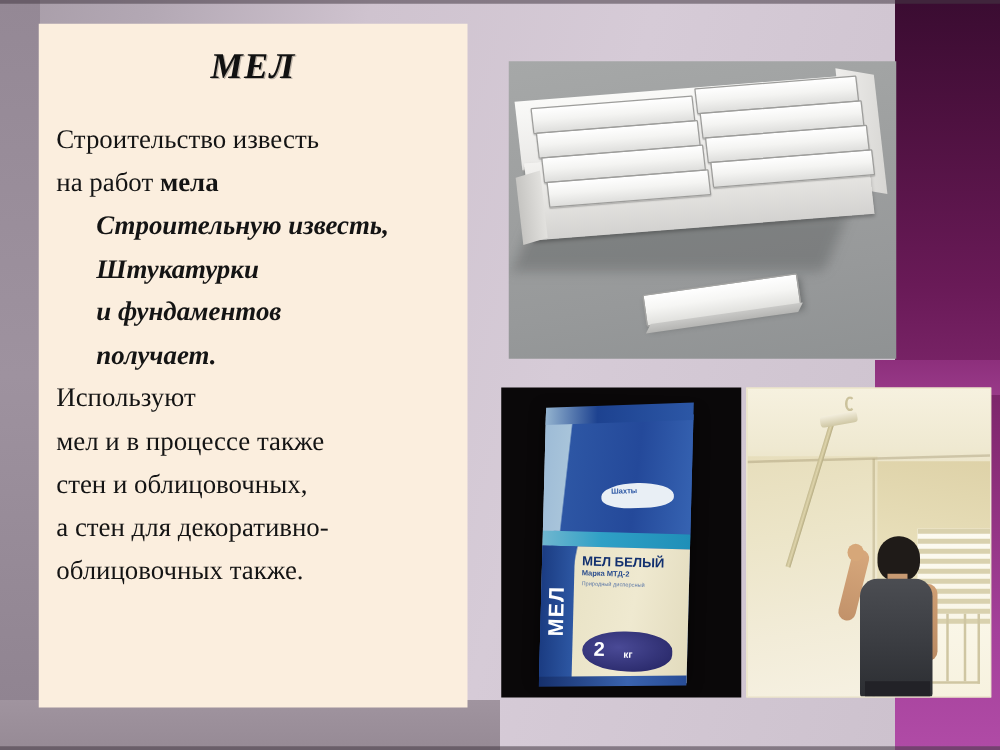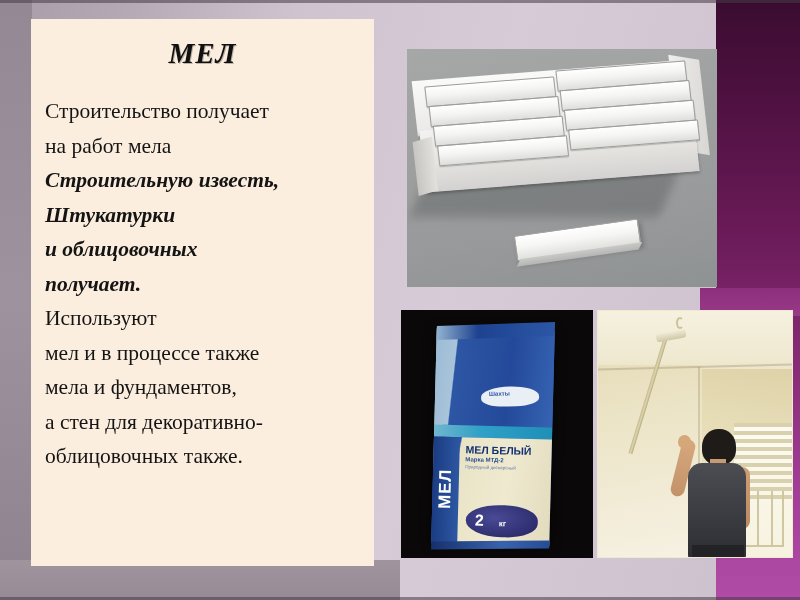--- a/index.html
+++ b/index.html
@@ -67,22 +67,22 @@
     text-shadow: 1px 1px 0 rgba(0,0,0,0.25);
   }
   #body-text {
     margin-top: 24px;
     padding: 0 6px 0 14px;
     color: #141414;
     font-size: 21.5px;
     line-height: 34.5px;
   }
   .ln { white-space: nowrap; display: block; }
-  .ln.bi  { font-weight: bold; font-style: italic; }
-  .ln .bw { font-weight: normal; }
+  .ln.bi  { font-weight: bold; font-style: italic; margin-left: 32px; }
+  .ln .bw { font-weight: bold; }
 
   
   #photo-chalkbox {
     position: absolute;
     left: 407px; top: 49px;
     width: 310px; height: 238px;
     background: linear-gradient(170deg,#a6a8a8 0%, #9ea0a0 38%, #97999a 72%, #8f9293 100%);
     overflow: hidden;
     z-index: 4;
   }
@@ -424,29 +424,29 @@
   <div class="bg-lavender"></div>
   <div class="bg-purple"></div>
   <div class="bg-purple-inner"></div>
   <div class="bg-left-strip"></div>
   <div class="bg-bottom-strip"></div>
 
   <div id="text-panel">
     <div id="slide-title">МЕЛ</div>
 
     <div id="body-text">
-      <span class="ln">Строительство получает</span>
+      <span class="ln">Строительство известь</span>
       <span class="ln"><span>на работ </span><span class="bw">мела</span></span>
       <span class="ln bi">Строительную известь,</span>
       <span class="ln bi">Штукатурки</span>
-      <span class="ln bi">и облицовочных</span>
+      <span class="ln bi">и фундаментов</span>
       <span class="ln bi">получает.</span>
       <span class="ln">Используют</span>
       <span class="ln">мел и в процессе также</span>
-      <span class="ln">мела и фундаментов,</span>
+      <span class="ln">стен и облицовочных,</span>
       <span class="ln">а стен для декоративно-</span>
       <span class="ln">облицовочных также.</span>
     </div>
   </div>
 
   <div id="photo-chalkbox">
     <div class="shadow-pool"></div>
     <div class="carton">
       <div class="inner-dark"></div>
       <div class="rim-back"></div>

